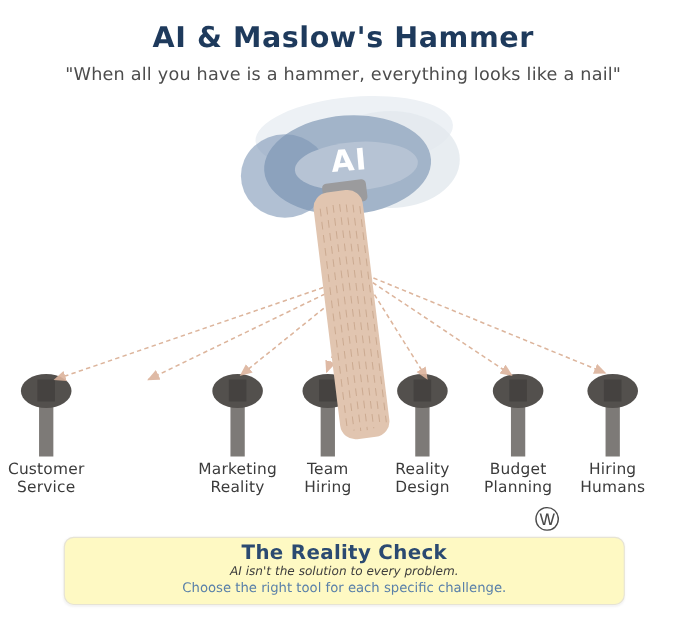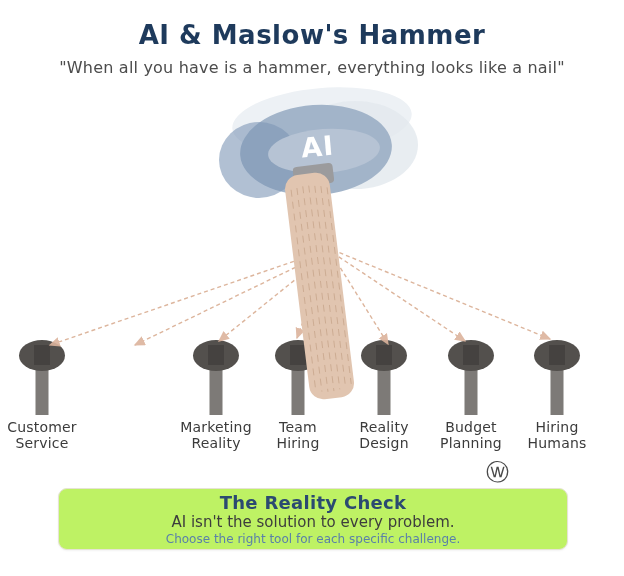--- a/index.html
+++ b/index.html
@@ -58,28 +58,28 @@
     transform:rotate(-5deg);letter-spacing:1px;
   }
   
   .signature{
     position:absolute;top:457px;left:486px;z-index:3;
     font-size:23px;color:#4a4a4a;
   }
   
   .reality-box{
     position:absolute;top:488px;left:58px;width:508px;height:60px;
-    background:#bef264;border:1px solid #e6e3d4;border-radius:9px;
+    background:#fef9c3;border:1px solid #e6e3d4;border-radius:9px;
     box-shadow:0 1px 2px rgba(0,0,0,.05);
     text-align:center;z-index:2;
   }
   .reality-title{
     margin-top:3px;font-size:18px;font-weight:700;color:#2b4a71;letter-spacing:.3px;
   }
-  .reality-line1{font-size:15px;color:#3d3d3d;line-height:1.25;}
+  .reality-line1{font-size:11px;color:#3d3d3d;line-height:1.25;font-style:italic;}
   .reality-line2{font-size:12px;color:#5a80a9;line-height:1.25;}
 </style>
 </head>
 <body>
 
 <div class="canvas">
 
   <div class="title">AI &amp; Maslow's Hammer</div>
   <div class="subtitle">"When all you have is a hammer, everything looks like a nail"</div>
 

